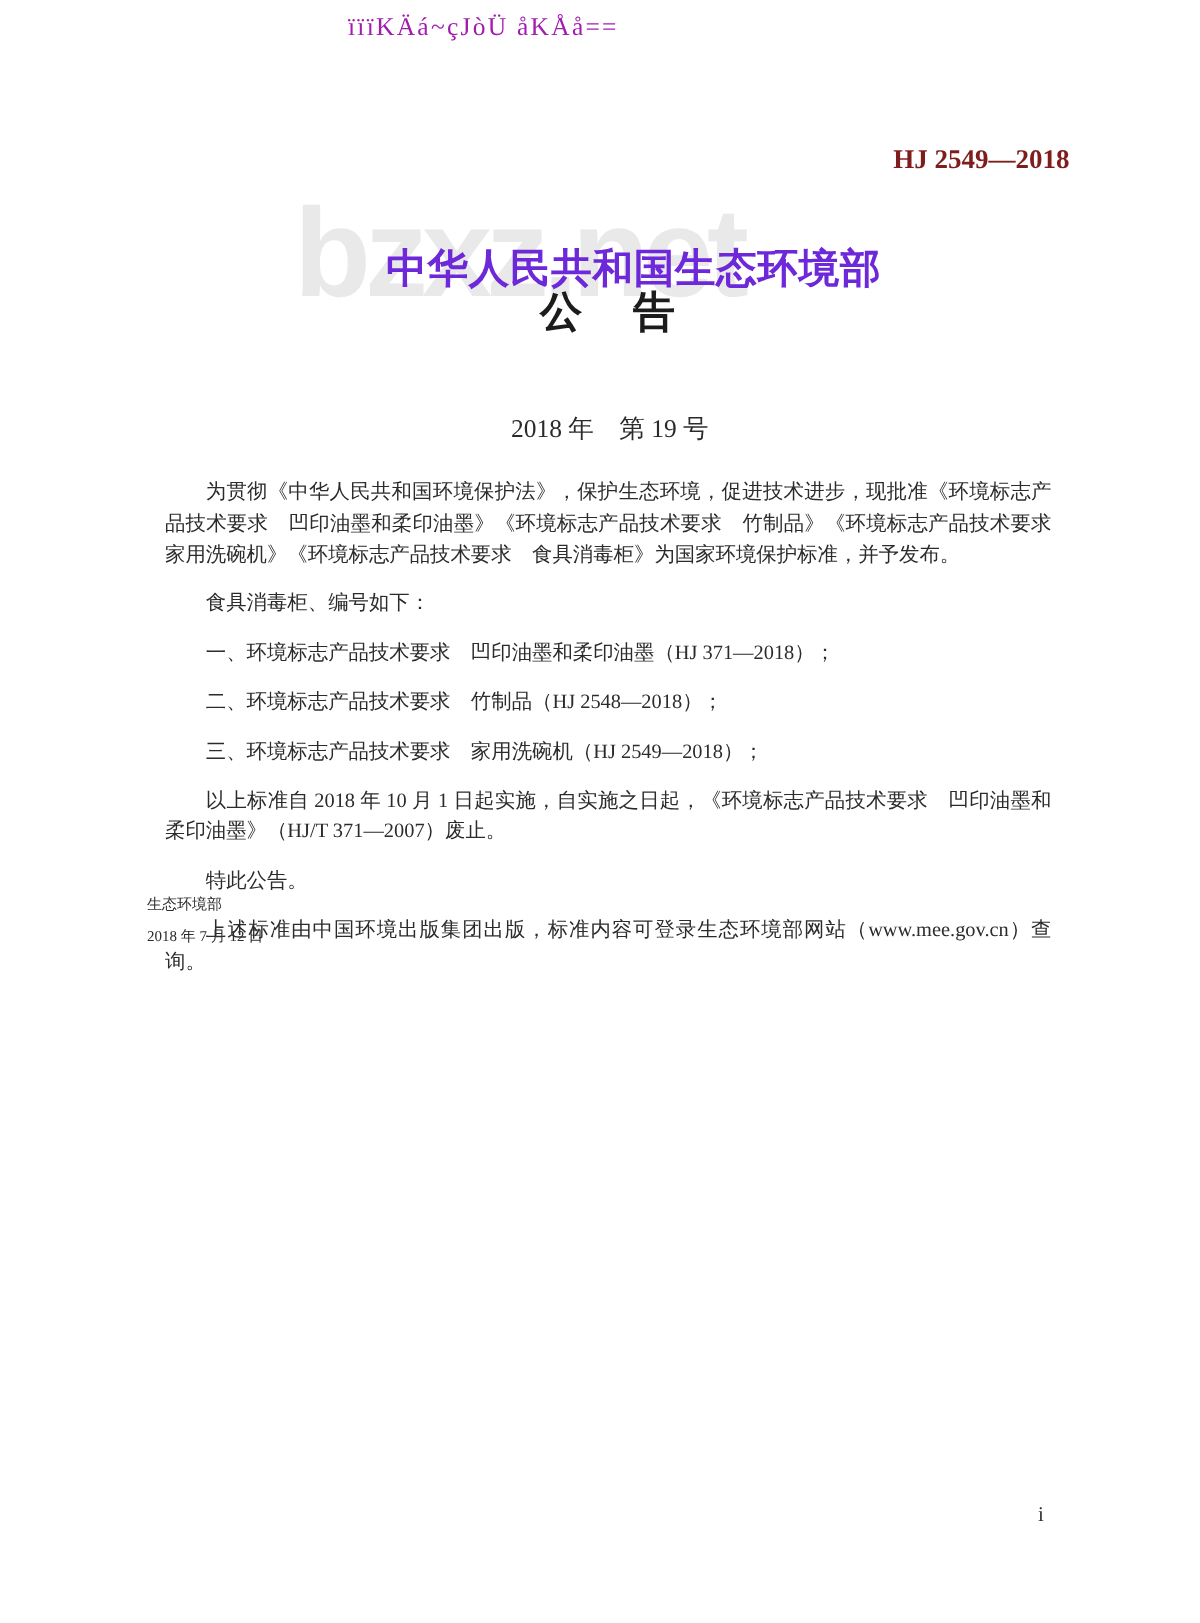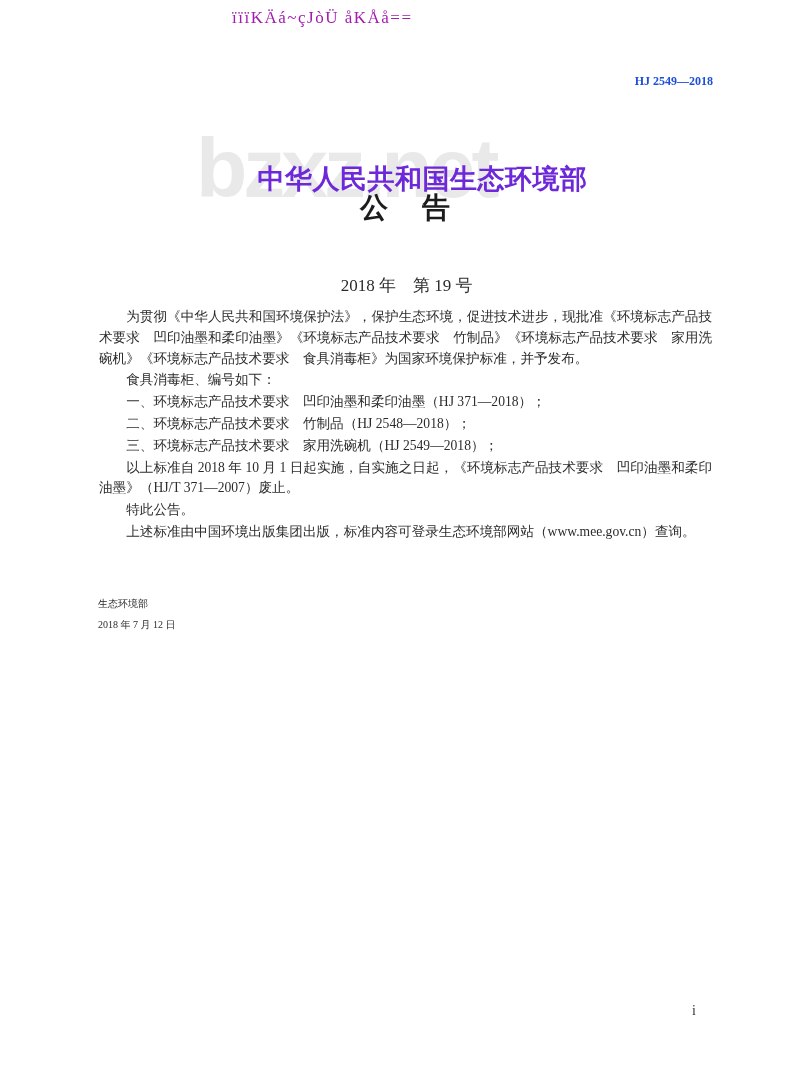--- a/index.html
+++ b/index.html
@@ -34,25 +34,25 @@
     position: absolute;
     left: 232px;
     top: 8px;
     font-size: 17px;
     letter-spacing: 1.5px;
     color: #a21caf;
     z-index: 1;
   }
   .doc-number {
     position: absolute;
-    top: 74px;
+    top: 96px;
     right: 87px;
-    font-size: 12px;
+    font-size: 18px;
     font-weight: bold;
-    color: #1d4ed8;
+    color: #7f1d1d;
     z-index: 1;
   }
   .centered-band {
     position: absolute;
     left: 100px;
     width: 613px;
     text-align: center;
     z-index: 1;
     margin-top: 28px;
   }
@@ -82,21 +82,21 @@
     left: 98px;
     top: 306px;
     width: 615px;
     font-size: 13.6px;
     line-height: 20.8px;
     text-align: justify;
     color: #2b2b2b;
     z-index: 1;
   }
   .body-text p {
-    margin: 1px;
+    margin: 12px;
     text-indent: 2em;
   }
   .signature {
     position: absolute;
     left: 98px;
     top: 594px;
     width: 615px;
     font-size: 10px;
     line-height: 20.8px;
     color: #2b2b2b;

